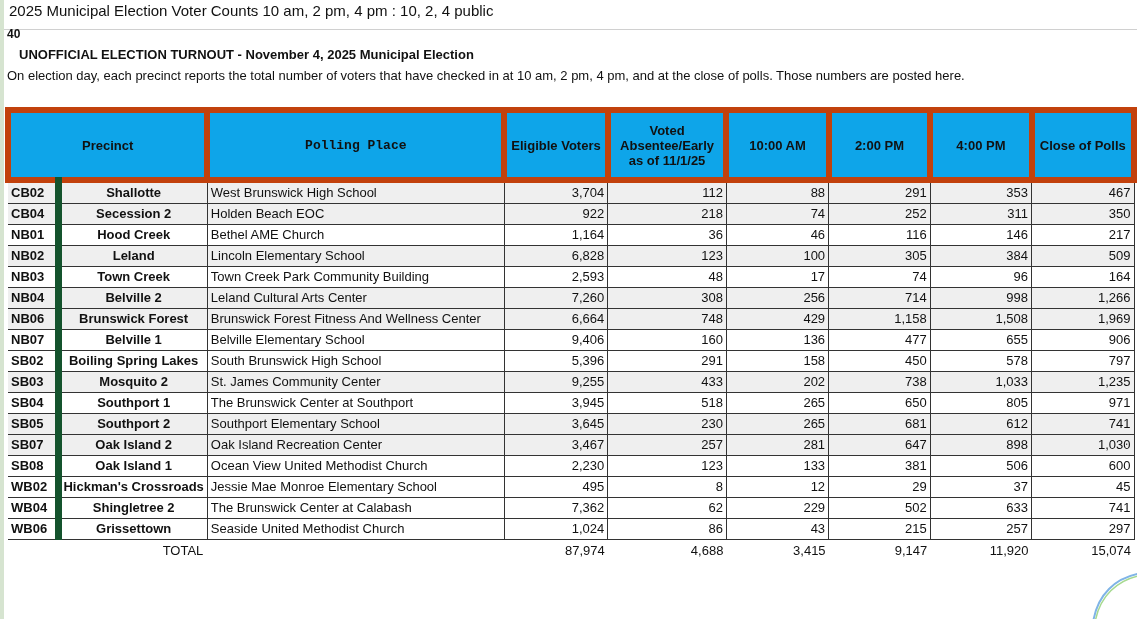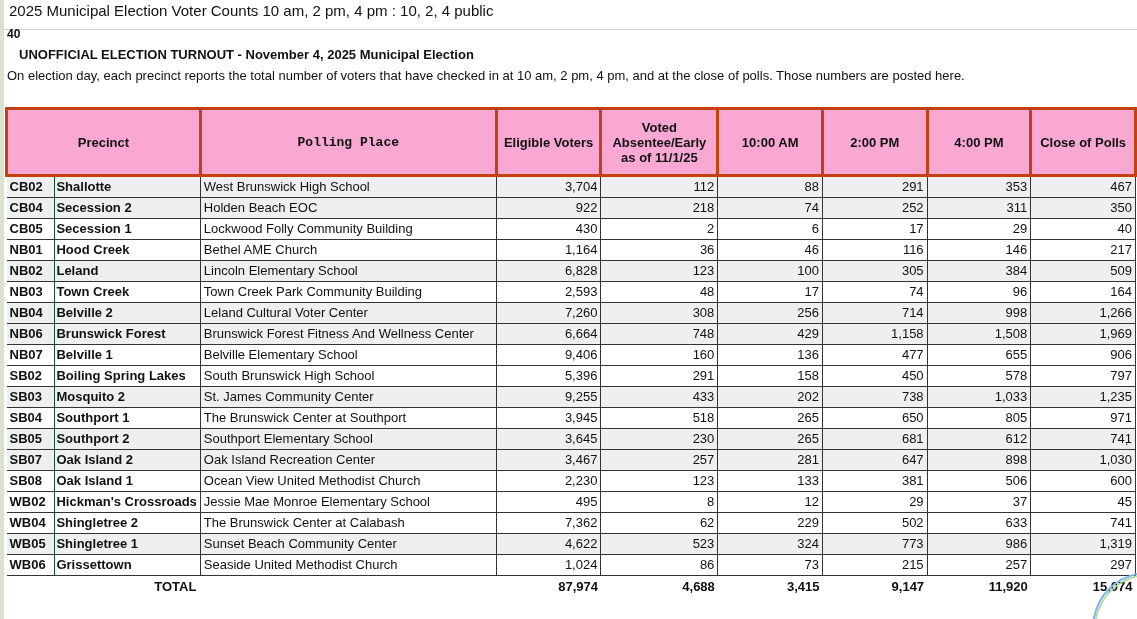--- a/index.html
+++ b/index.html
@@ -31,42 +31,42 @@
   .desc {
     position: absolute; left: 7px; top: 68px;
     font-size: 13px;
   }
   table.turnout {
     position: absolute; left: 5px; top: 107px;
     border-collapse: collapse;
     font-size: 13px;
   }
   table.turnout th {
-    background: #f9a8d4;
+    background: #0ea5e9;
     font-weight: bold;
-    border: 3px solid #c2410c;
+    border: 6px solid #c2410c;
     height: 48px;
     padding: 8px 3px;
     line-height: 15px;
     text-align: center;
   }
   table.turnout td {
     border-bottom: 1px solid #333;
     height: 20px;
     padding: 0 3px;
     line-height: 20px;
     white-space: nowrap;
   }
   table.turnout td.place, table.turnout td.num { border-left: 1px solid #333; border-right: 1px solid #333; }
   table.turnout td.num { text-align: right; }
   table.turnout td.code { font-weight: bold; width: 42px; }
-  table.turnout td.name { font-weight: bold; border-left: 1px solid #14532d; padding-left: 1px; }
+  table.turnout td.name { font-weight: bold; border-left: 7px solid #14532d; padding-left: 1px; text-align: center; }
   table.turnout tr.gray td { background: #efefef; }
   table.turnout tr.total td {
-    border: none; background: #fff; font-weight: bold; height: 22px;
+    border: none; background: #fff; font-weight: normal; height: 22px;
   }
   table.turnout tr.total td.num { text-align: right; border: none; }
   table.turnout tr.total td.total-label { text-align: right; padding-right: 4px; }
   .col-precinct { width: 197px; }
   .col-place { width: 287px; font-family: Liberation Mono, monospace; }
   .col-eligible { width: 96px; }
   .col-absentee { width: 108px; }
   .col-t10 { width: 96px; }
   .col-t2 { width: 96px; }
   .col-t4 { width: 95px; }
@@ -123,31 +123,20 @@
         <td class="name">Secession 2</td>
         <td class="place">Holden Beach EOC</td>
         <td class="num">922</td>
         <td class="num">218</td>
         <td class="num">74</td>
         <td class="num">252</td>
         <td class="num">311</td>
         <td class="num">350</td>
       </tr>
       <tr>
-        <td class="code">CB05</td>
-        <td class="name">Secession 1</td>
-        <td class="place">Lockwood Folly Community Building</td>
-        <td class="num">430</td>
-        <td class="num">2</td>
-        <td class="num">6</td>
-        <td class="num">17</td>
-        <td class="num">29</td>
-        <td class="num">40</td>
-      </tr>
-      <tr>
         <td class="code">NB01</td>
         <td class="name">Hood Creek</td>
         <td class="place">Bethel AME Church</td>
         <td class="num">1,164</td>
         <td class="num">36</td>
         <td class="num">46</td>
         <td class="num">116</td>
         <td class="num">146</td>
         <td class="num">217</td>
       </tr>
@@ -169,21 +158,21 @@
         <td class="num">2,593</td>
         <td class="num">48</td>
         <td class="num">17</td>
         <td class="num">74</td>
         <td class="num">96</td>
         <td class="num">164</td>
       </tr>
       <tr class="gray">
         <td class="code">NB04</td>
         <td class="name">Belville 2</td>
-        <td class="place">Leland Cultural Voter Center</td>
+        <td class="place">Leland Cultural Arts Center</td>
         <td class="num">7,260</td>
         <td class="num">308</td>
         <td class="num">256</td>
         <td class="num">714</td>
         <td class="num">998</td>
         <td class="num">1,266</td>
       </tr>
       <tr class="gray">
         <td class="code">NB06</td>
         <td class="name">Brunswick Forest</td>
@@ -287,38 +276,27 @@
         <td class="code">WB04</td>
         <td class="name">Shingletree 2</td>
         <td class="place">The Brunswick Center at Calabash</td>
         <td class="num">7,362</td>
         <td class="num">62</td>
         <td class="num">229</td>
         <td class="num">502</td>
         <td class="num">633</td>
         <td class="num">741</td>
       </tr>
-      <tr class="gray">
-        <td class="code">WB05</td>
-        <td class="name">Shingletree 1</td>
-        <td class="place">Sunset Beach Community Center</td>
-        <td class="num">4,622</td>
-        <td class="num">523</td>
-        <td class="num">324</td>
-        <td class="num">773</td>
-        <td class="num">986</td>
-        <td class="num">1,319</td>
-      </tr>
       <tr>
         <td class="code">WB06</td>
         <td class="name">Grissettown</td>
         <td class="place">Seaside United Methodist Church</td>
         <td class="num">1,024</td>
         <td class="num">86</td>
-        <td class="num">73</td>
+        <td class="num">43</td>
         <td class="num">215</td>
         <td class="num">257</td>
         <td class="num">297</td>
       </tr>
     </tbody>
   <tfoot>
     <tr class="total">
       <td colspan="2" class="total-label">TOTAL</td>
       <td></td>
       <td class="num">87,974</td>

